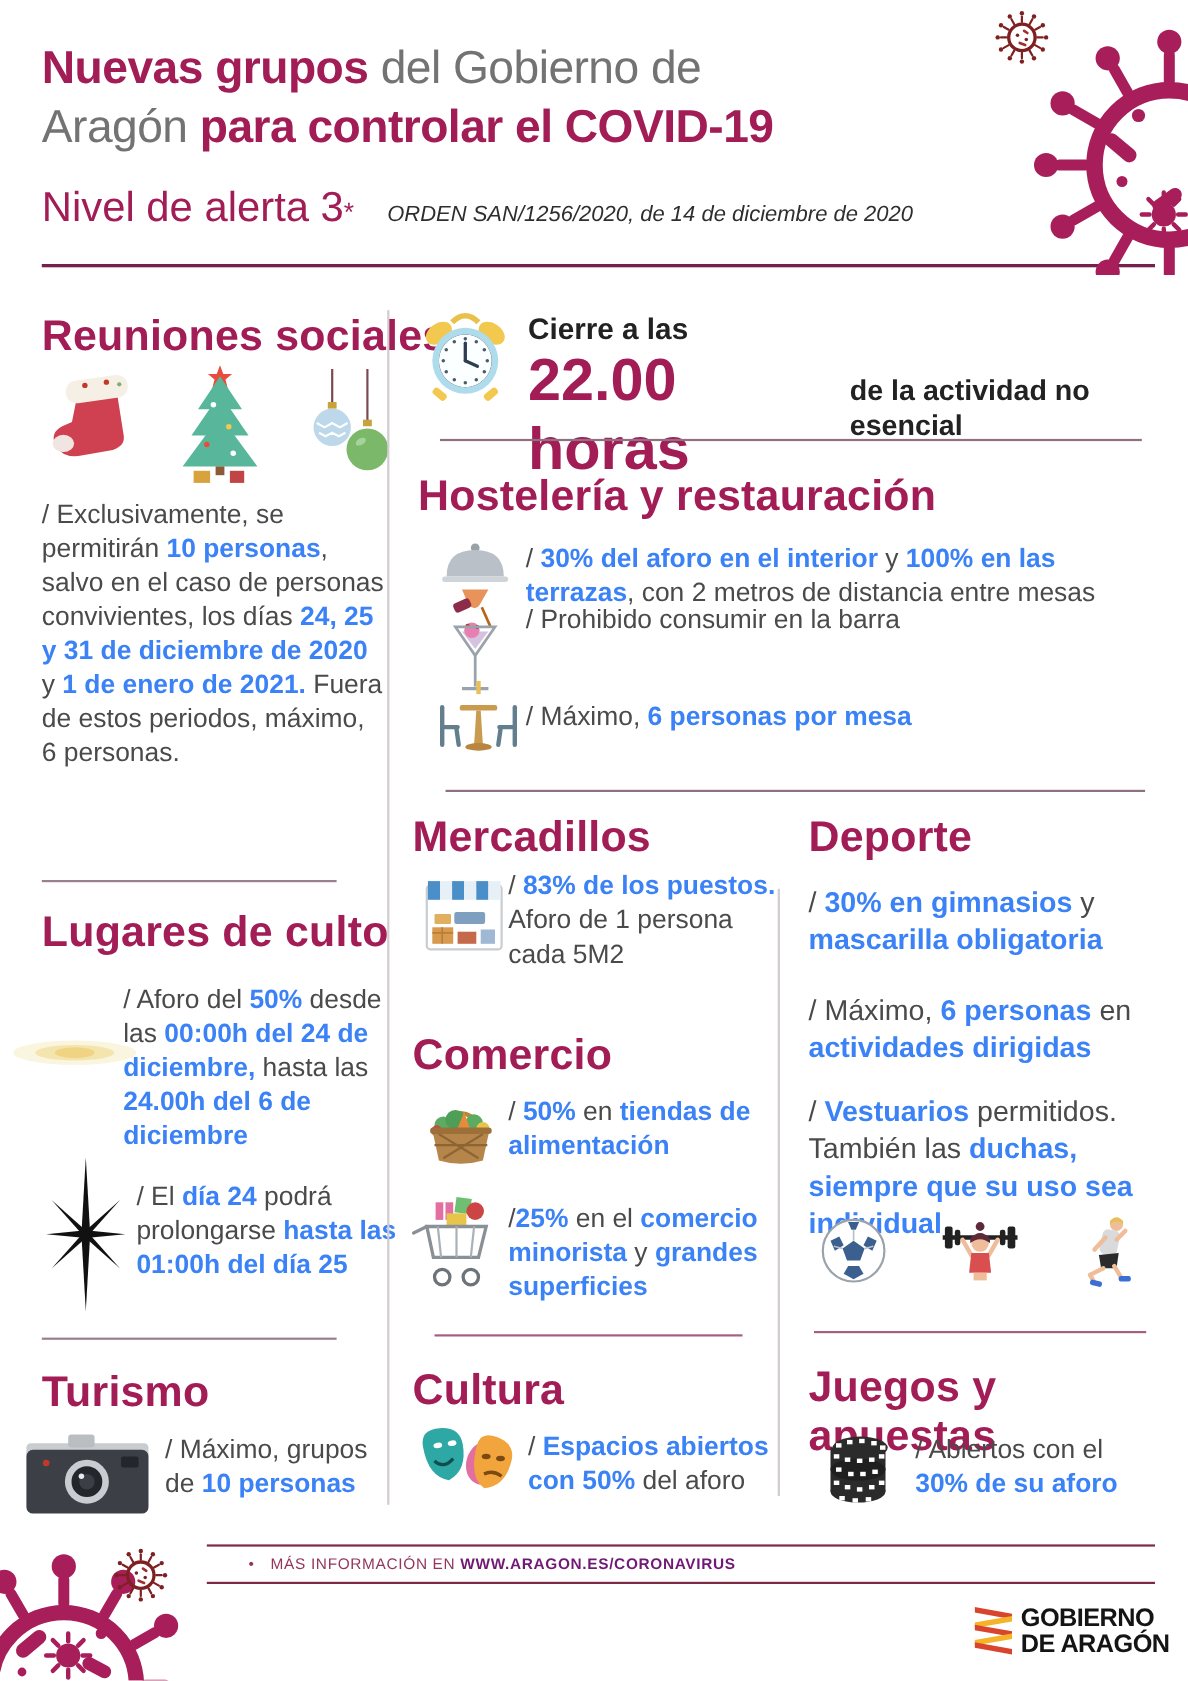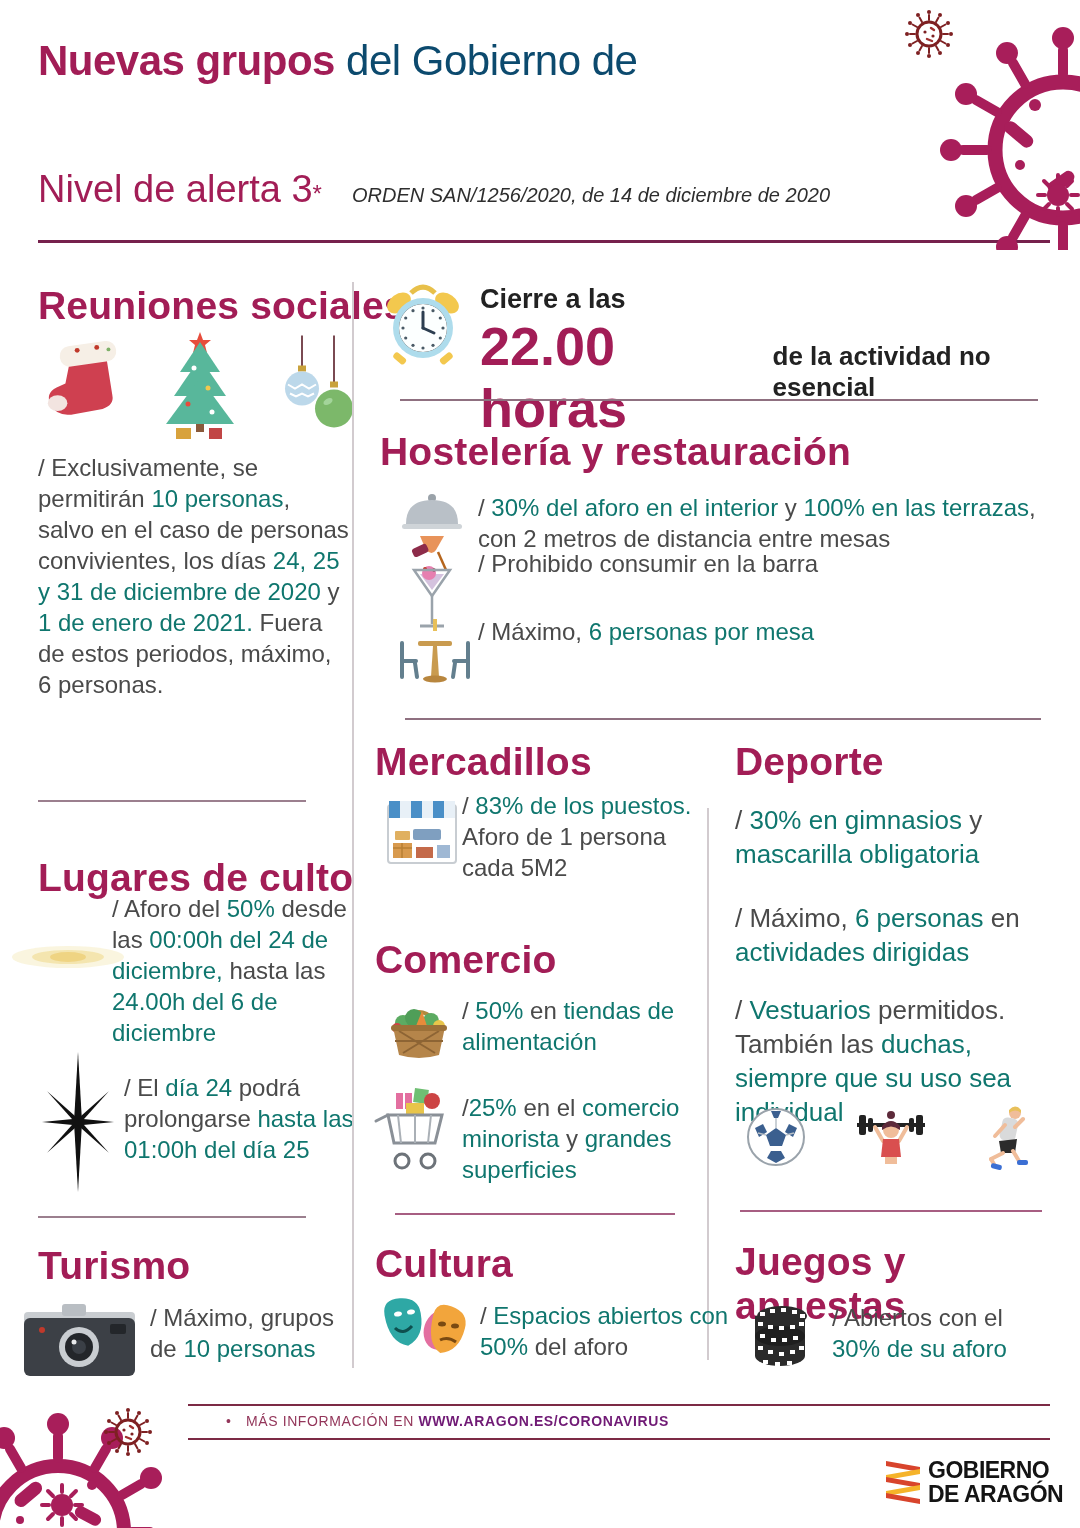--- a/index.html
+++ b/index.html
@@ -1,48 +1,49 @@
 <!DOCTYPE html>
 <html><head>
 <meta charset="utf-8">
 <style>
   html,body{margin:0;padding:0;background:#fff;}
   .page{position:relative;width:1080px;height:1528px;background:#ffffff;overflow:hidden;
         font-family:"Liberation Sans",sans-serif;color:#4a4a4a;}
   .abs{position:absolute;}
   h1,h2{margin:0;padding:0;}
   .t-acc{color:#a21d56;font-weight:700;}
-  .t-plain{color:#0c4a6e;font-weight:400;}
+  .t-plain{color:#737373;font-weight:400;}
   #main-title{font-size:42px;line-height:54px;letter-spacing:-0.5px;font-weight:700;}
   .alert-level{font-size:38px;color:#a21d56;font-weight:400;}
   .alert-ast{font-size:24px;color:#a21d56;vertical-align:14px;}
   .order{font-style:italic;font-size:20px;color:#2e2e2e;}
   .sec-h{font-size:39px;font-weight:700;color:#a21d56;letter-spacing:.2px;}
   .rt{font-size:24px;line-height:31px;color:#4a4a4a;}
   .rt26{font-size:26px;line-height:34px;color:#4a4a4a;}
-  .b{font-weight:400;color:#0f766e;}
+  .b{font-weight:700;color:#3b82f6;}
   .hr{position:absolute;height:2px;background:#8f7080;}
   .vr{position:absolute;width:2px;background:#d2cbcf;}
   .closure-intro{font-size:27px;font-weight:700;color:#222;}
   .closure-time{font-size:54px;font-weight:700;color:#a21d56;}
   .closure-rest{font-size:26px;font-weight:700;color:#222;margin-left:14px;}
   .footer-info{font-size:14px;letter-spacing:.6px;color:#93365a;}
   .footer-url{font-weight:700;color:#701a75;}
   .logo-text{font-size:23px;line-height:24px;font-weight:700;color:#141414;letter-spacing:-0.5px;}
   .xmas-row{display:flex;gap:22px;align-items:flex-end;}
   .sport-row{display:flex;gap:46px;align-items:center;}
   .baseline-row{display:flex;align-items:baseline;}
 </style>
 </head>
 <body>
 
 <div class="page">
 
   <h1 id="main-title" class="abs" style="left:38px;top:34px;width:860px">
     <div><span class="t-acc">Nuevas grupos</span><span class="t-plain"> del Gobierno de</span></div>
+    <div><span class="t-plain">Aragón </span><span class="t-acc">para controlar el COVID-19</span></div>
   </h1>
 
   <div class="abs baseline-row" style="left:38px;top:168px">
     <span class="alert-level">Nivel de alerta 3</span>
       <span class="alert-ast">*</span>
     <span class="order" style="margin-left:30px">ORDEN SAN/1256/2020, de 14 de diciembre de 2020</span>
   </div>
 
   <div class="hr" style="left:38px;top:240px;width:1012px;height:3px;background:#76214d"></div>
 
@@ -167,21 +168,21 @@
       <path d="M18 58 l6 3 l6 -3 l6 3 l6 -3" stroke="#fff" stroke-width="2" fill="none"></path>
       <circle cx="62" cy="73" r="19" fill="#7cb86a"></circle>
       <ellipse cx="56" cy="66" rx="5" ry="3" fill="#a3d49a" transform="rotate(-30 56 66)"></ellipse>
     </svg>
   </div>
 
   <div class="abs rt" style="left:38px;top:452px;width:312px"><span>/ Exclusivamente, se permitirán </span><span class="b">10 personas</span><span>, salvo en el caso de personas convivientes, los días </span><span class="b">24, 25 y 31 de diciembre de 2020</span><span> y </span><span class="b">1 de enero de 2021.</span><span> Fuera de estos periodos, máximo, 6 personas.</span></div>
 
   <div class="hr" style="left:38px;top:800px;width:268px;background:#9b7f8e"></div>
 
-  <h2 class="abs sec-h" style="left:38px;top:856px">Lugares de culto</h2>
+  <h2 class="abs sec-h" style="left:38px;top:826px">Lugares de culto</h2>
 
   <svg class="abs" style="left:8px;top:912px" width="120" height="90" viewBox="0 0 120 90">
     <ellipse cx="60" cy="45" rx="56" ry="11" fill="#f5e9b8" opacity="0.45"></ellipse>
     <ellipse cx="60" cy="45" rx="36" ry="7" fill="#f1de9a" opacity="0.7"></ellipse>
     <ellipse cx="60" cy="45" rx="18" ry="5" fill="#eed27e" opacity="0.9"></ellipse>
   </svg>
   <div class="abs rt" style="left:112px;top:893px;width:250px"><span>/ Aforo del </span><span class="b">50%</span><span>  desde las </span><span class="b">00:00h del 24 de diciembre,</span><span> hasta las </span><span class="b">24.00h del 6 de diciembre</span></div>
 
   <svg class="abs" style="left:30px;top:1030px" width="100" height="170" viewBox="0 0 100 170">
     <g fill="#111">
@@ -282,21 +283,21 @@
     <ellipse cx="43" cy="64" rx="12" ry="3.5" fill="#b8863e"></ellipse>
     <g stroke="#637f8e" stroke-width="4" stroke-linecap="round">
       <line x1="10" y1="28" x2="10" y2="62"></line>
         <line x1="10" y1="46" x2="24" y2="46"></line>
         <line x1="23" y1="48" x2="25" y2="62"></line>
       <line x1="76" y1="28" x2="76" y2="62"></line>
         <line x1="76" y1="46" x2="62" y2="46"></line>
         <line x1="63" y1="48" x2="61" y2="62"></line>
     </g>
   </svg>
-  <div class="abs rt" style="left:478px;top:616px;width:560px"><span>/  Máximo, </span><span class="b">6 personas por mesa</span></div>
+  <div class="abs rt" style="left:478px;top:636px;width:560px"><span>/  Máximo, </span><span class="b">6 personas por mesa</span></div>
 
   <div class="hr" style="left:405px;top:718px;width:636px"></div>
 
   <h2 class="abs sec-h" style="left:375px;top:740px">Mercadillos</h2>
   <svg class="abs" style="left:385px;top:795px" width="74" height="74" viewBox="0 0 74 74">
     <rect x="3" y="10" width="68" height="58" rx="3" fill="#ffffff" stroke="#c8cdd2" stroke-width="2"></rect>
     <g>
       <rect x="4" y="6" width="11" height="17" fill="#4a8fc7"></rect>
         <rect x="15" y="6" width="11" height="17" fill="#e8f0f7"></rect>
       <rect x="26" y="6" width="11" height="17" fill="#4a8fc7"></rect>

